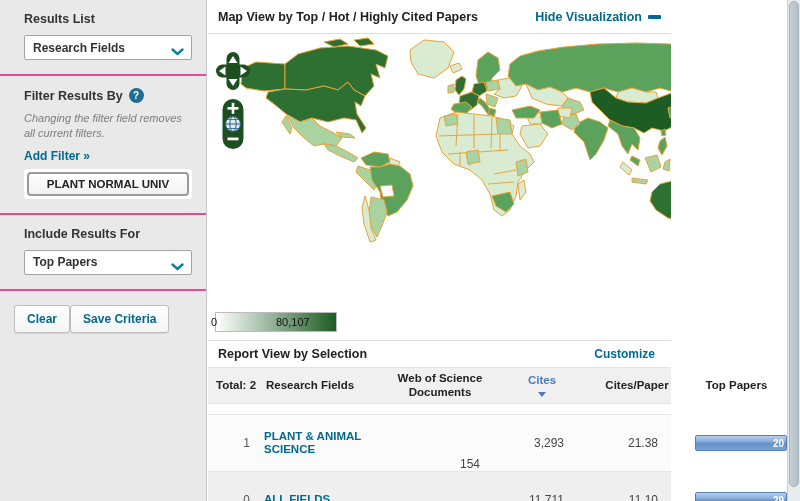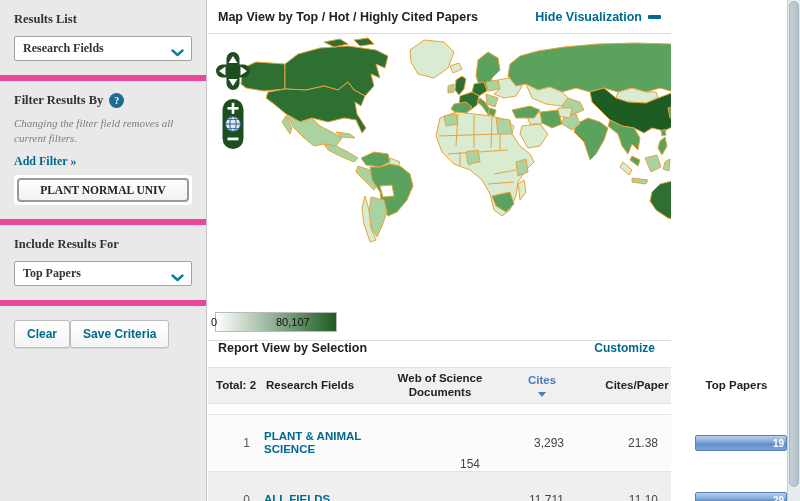--- a/index.html
+++ b/index.html
@@ -2,21 +2,21 @@
 <html><head>
 <meta charset="utf-8">
 <style>
   * { margin:0; padding:0; box-sizing:border-box; }
   html,body { width:800px; height:501px; }
   body { font-family:"Liberation Sans","DejaVu Sans",sans-serif; font-size:12px; color:#333; background:#fff; overflow:hidden; }
   .app { position:relative; width:800px; height:501px; background:#fff; }
 
   
   .sidebar { position:absolute; left:0; top:0; width:207px; height:501px; background:#e9e9e9; border-right:1px solid #c6c6c6; }
-  .sb-section { padding:12px 14px 14px 14px; border-bottom:6px solid #ec4899;font-family:Liberation Serif, serif; }
+  .sb-section { padding:12px 14px 14px 24px; border-bottom:2px solid #ec4899; }
   .sb-section:last-child { border-bottom:none; }
   .sb-heading { font-weight:bold; font-size:12.5px; color:#333; margin-bottom:9px; }
   .selectbox { position:relative; height:25px; background:#fff; border:1px solid #a3a3a3; border-radius:2px;
                display:flex; align-items:center; padding:0 26px 0 8px; font-weight:bold; font-size:12px; color:#333; cursor:pointer; }
   .selectbox .chev { position:absolute; right:7px; top:9px; }
   .helpwrap { display:flex; align-items:center; gap:6px; margin-bottom:8px; }
   .help-icon { width:15px; height:15px; border-radius:50%; background:#1e6b93; color:#fff; font-size:10px; font-weight:bold;
                display:flex; align-items:center; justify-content:center; cursor:pointer; }
   .sb-note { font-style:italic; color:#7d7d7d; font-size:11px; line-height:1.35; margin-bottom:8px; }
   .link { color:#006a8e; font-weight:bold; text-decoration:none; cursor:pointer; }
@@ -38,21 +38,21 @@
   .map-wrap { position:relative; height:270px; background:#fff; overflow:hidden; }
   .map-wrap svg { display:block; }
   .map-wrap svg path, .map-wrap svg rect.country { stroke-width:1; stroke-linejoin:round; }
   .bline { fill:none; stroke-width:1; }
 
   .legend-row { position:relative; height:36px; }
   .legend-bar { position:absolute; left:7px; top:8px; width:122px; height:20px; border:1px solid #bbb; }
   .legend-min { position:absolute; left:3px; top:12px; font-size:11px; color:#111; }
   .legend-max { position:absolute; left:68px; top:12px; font-size:11px; color:#111; }
 
-  .report-header { border-top:1px solid #ddd; height:27px; display:flex; justify-content:space-between; padding:0 16px 0 10px; }
+  .report-header { border-top:1px solid #ddd; height:27px; display:flex; align-items:center; justify-content:space-between; padding:0 16px 0 10px; }
   .report-title { font-weight:bold; font-size:12.5px; color:#222; }
 
   .grid-row { display:grid; grid-template-columns:56px 120px 112px 92px 98px 101px; align-items:center; }
   .colhdr { background:#f0f0f0; border-top:1px solid #e2e2e2; border-bottom:1px solid #e2e2e2; min-height:37px; font-weight:bold; font-size:11.5px; color:#222; }
   .colhdr .c { text-align:center; line-height:1.2; }
   .colhdr .c0 { text-align:left; padding-left:8px; }
   .cites-hdr { color:#4a7dbf; font-weight:bold; display:inline-flex; align-items:center; gap:4px; cursor:pointer;flex-direction:column; }
   .sort-tri { width:0; height:0; border-left:4px solid transparent; border-right:4px solid transparent; border-top:5px solid #4a7dbf; display:inline-block; }
   .spacer { height:10px; background:#fff; }
   .trow { min-height:30px; font-size:12px; color:#444; border-bottom:1px solid #e5e5e5; }
@@ -258,21 +258,21 @@
 
     <div class="spacer"></div>
 
     <div class="grid-row trow alt0">
       <div class="cell-idx">1</div>
       <div class="cell-field">PLANT &amp; ANIMAL SCIENCE</div>
       <div class="num n-docs">154</div>
       <div class="num n-cites">3,293</div>
       <div class="num n-cpp">21.38</div>
       <div class="barcell">
-        <div class="hbar" style="width: 100%;">19</div>
+        <div class="hbar" style="width: 100%;">20</div>
       </div>
     </div>
 
     <div class="grid-row trow alt1">
       <div class="cell-idx">0</div>
       <div class="cell-field">ALL FIELDS</div>
       <div class="num n-docs">1,055</div>
       <div class="num n-cites">11,711</div>
       <div class="num n-cpp">11.10</div>
       <div class="barcell">

